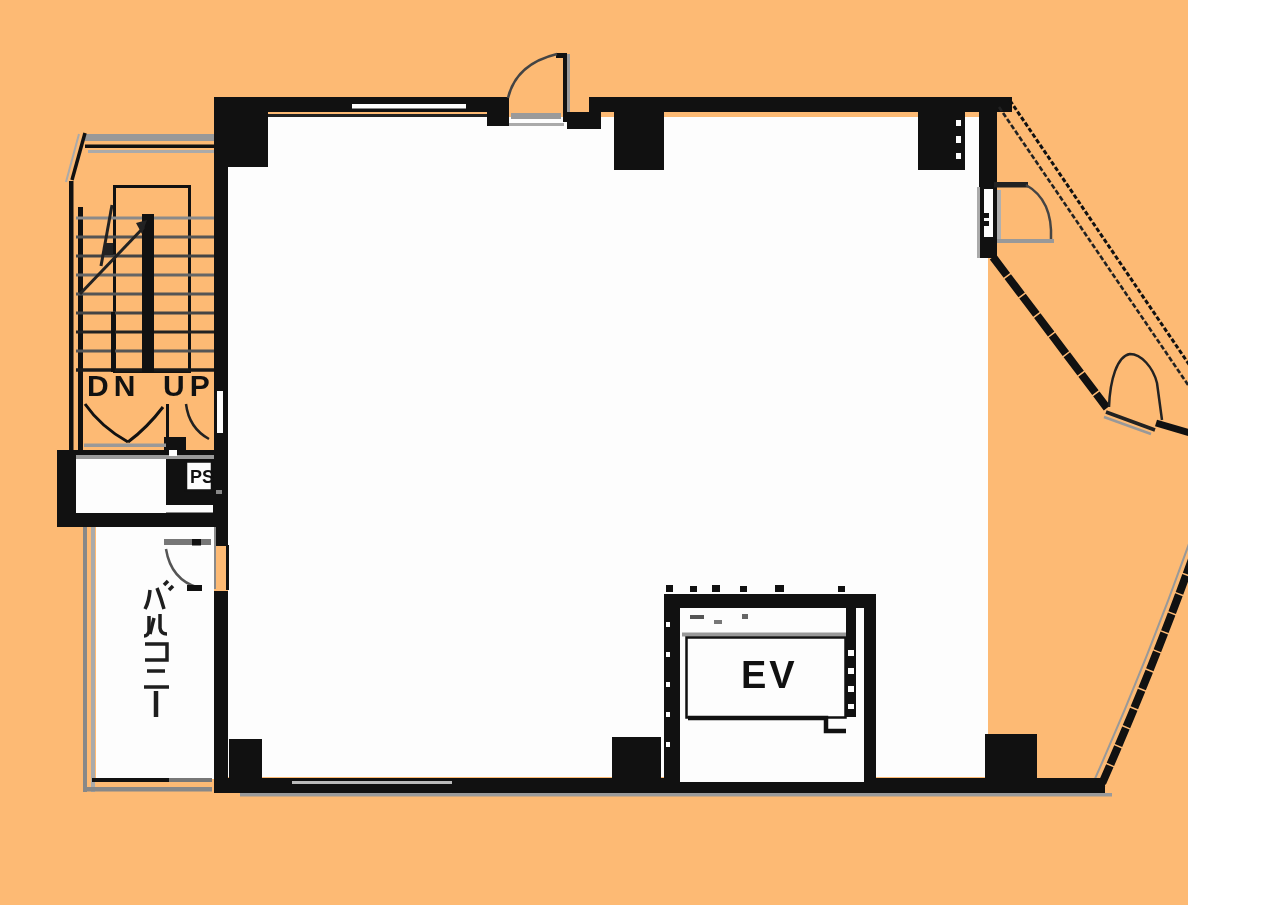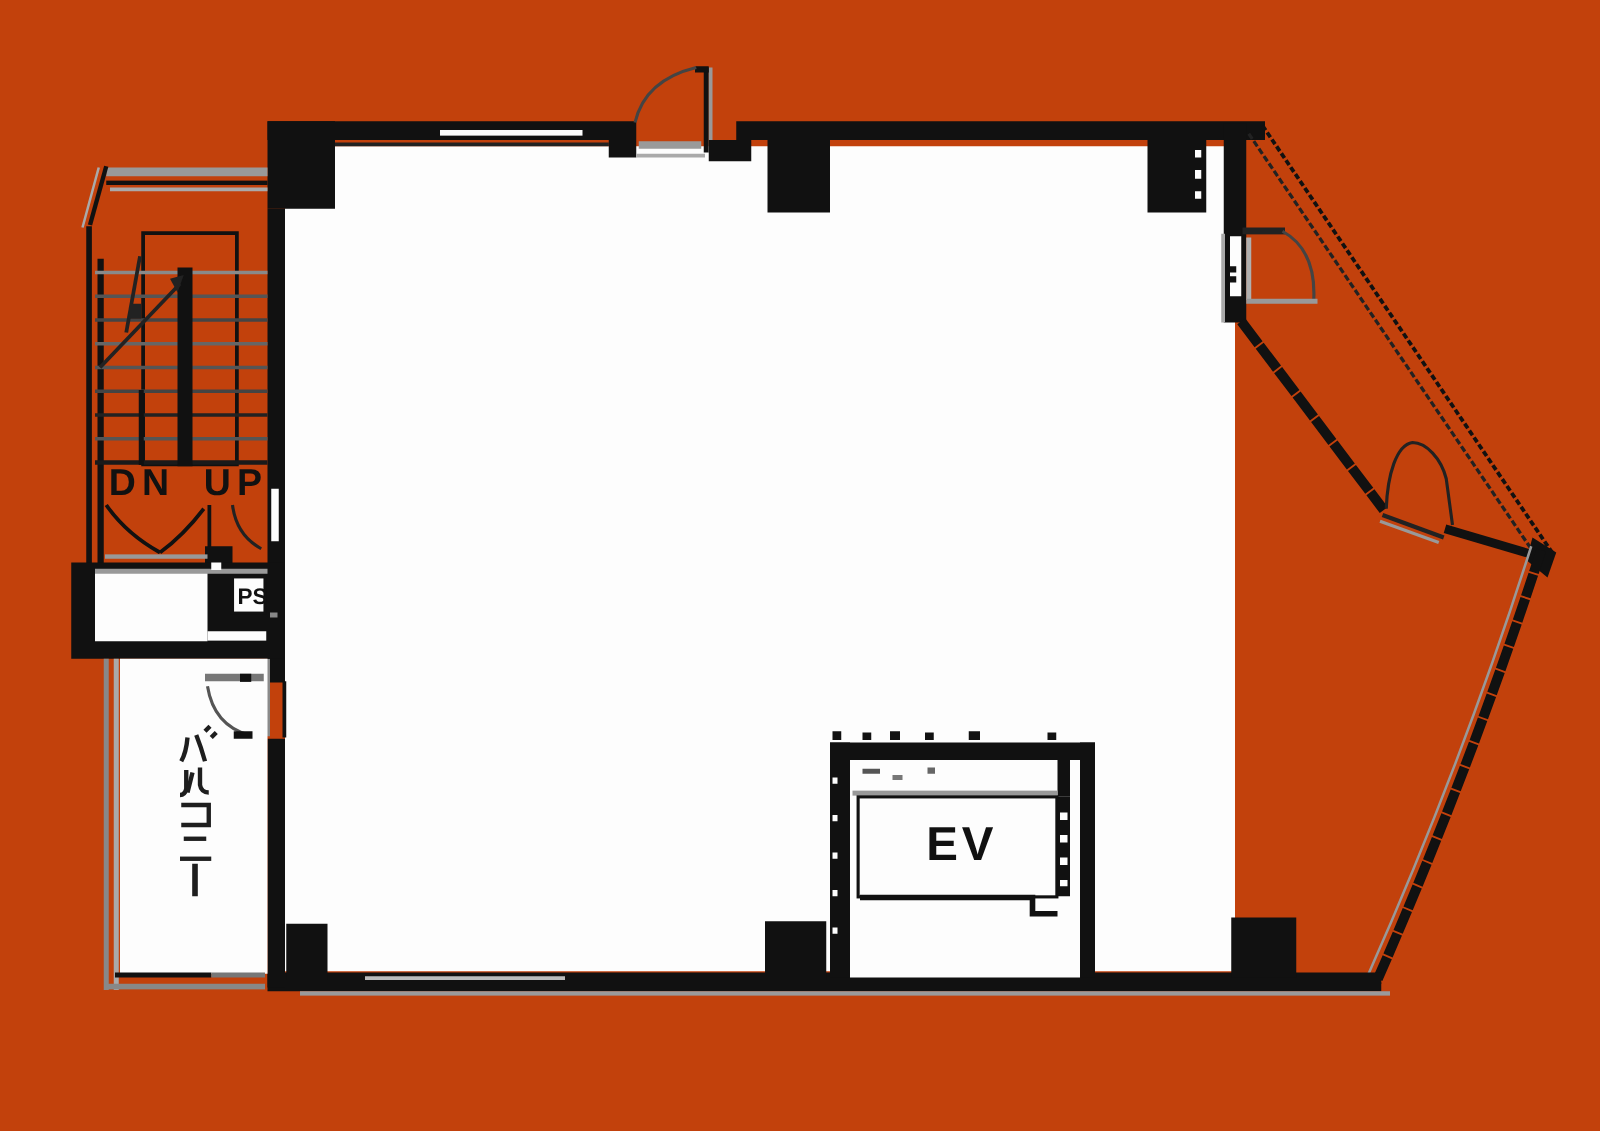--- a/index.html
+++ b/index.html
@@ -1,16 +1,16 @@
 <!DOCTYPE html>
 <html><head>
 <meta charset="utf-8">
 <style>
 html,body{margin:0;padding:0;background:#ffffff;}
-#plan{position:relative;width:1280px;height:905px;background:#c2410c;overflow:hidden;text-align:center;}
+#plan{position:relative;width:1188px;height:905px;background:#fdba74;overflow:hidden;text-align:center;}
 text{font-family:"Liberation Sans",sans-serif;fill:#111;}
 </style>
 </head>
 <body>
 <div id="plan">
 <svg width="1280" height="905" viewBox="0 0 1280 905">
 
 <rect x="228" y="117" width="760" height="660" fill="#fdfdfd"></rect>
 
 <rect x="214" y="97" width="54" height="70" fill="#111"></rect>

